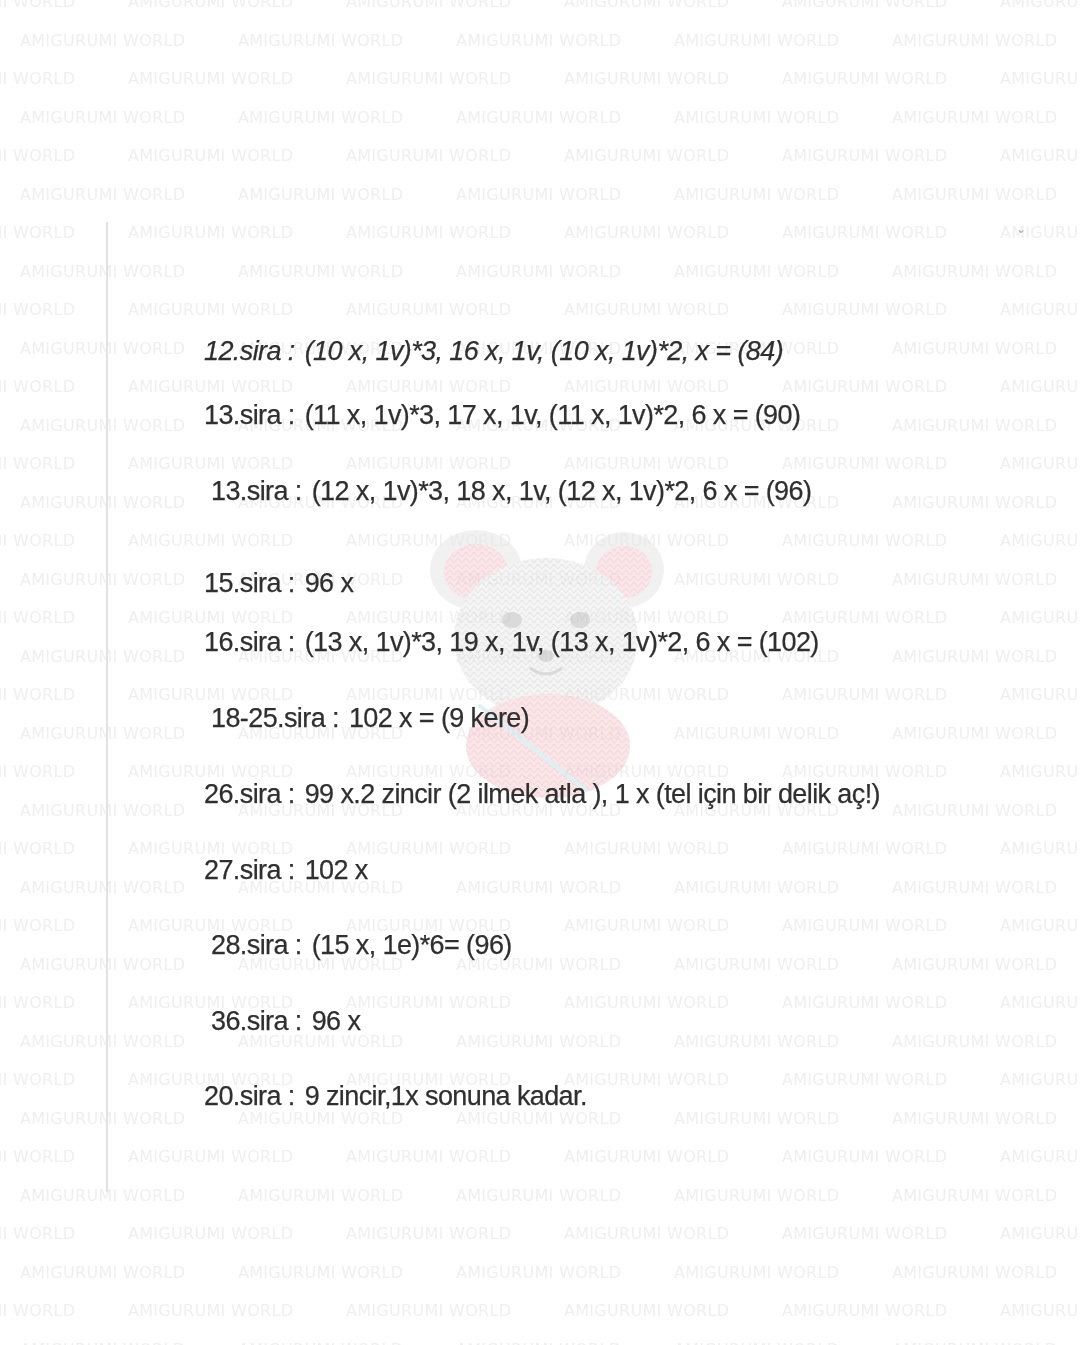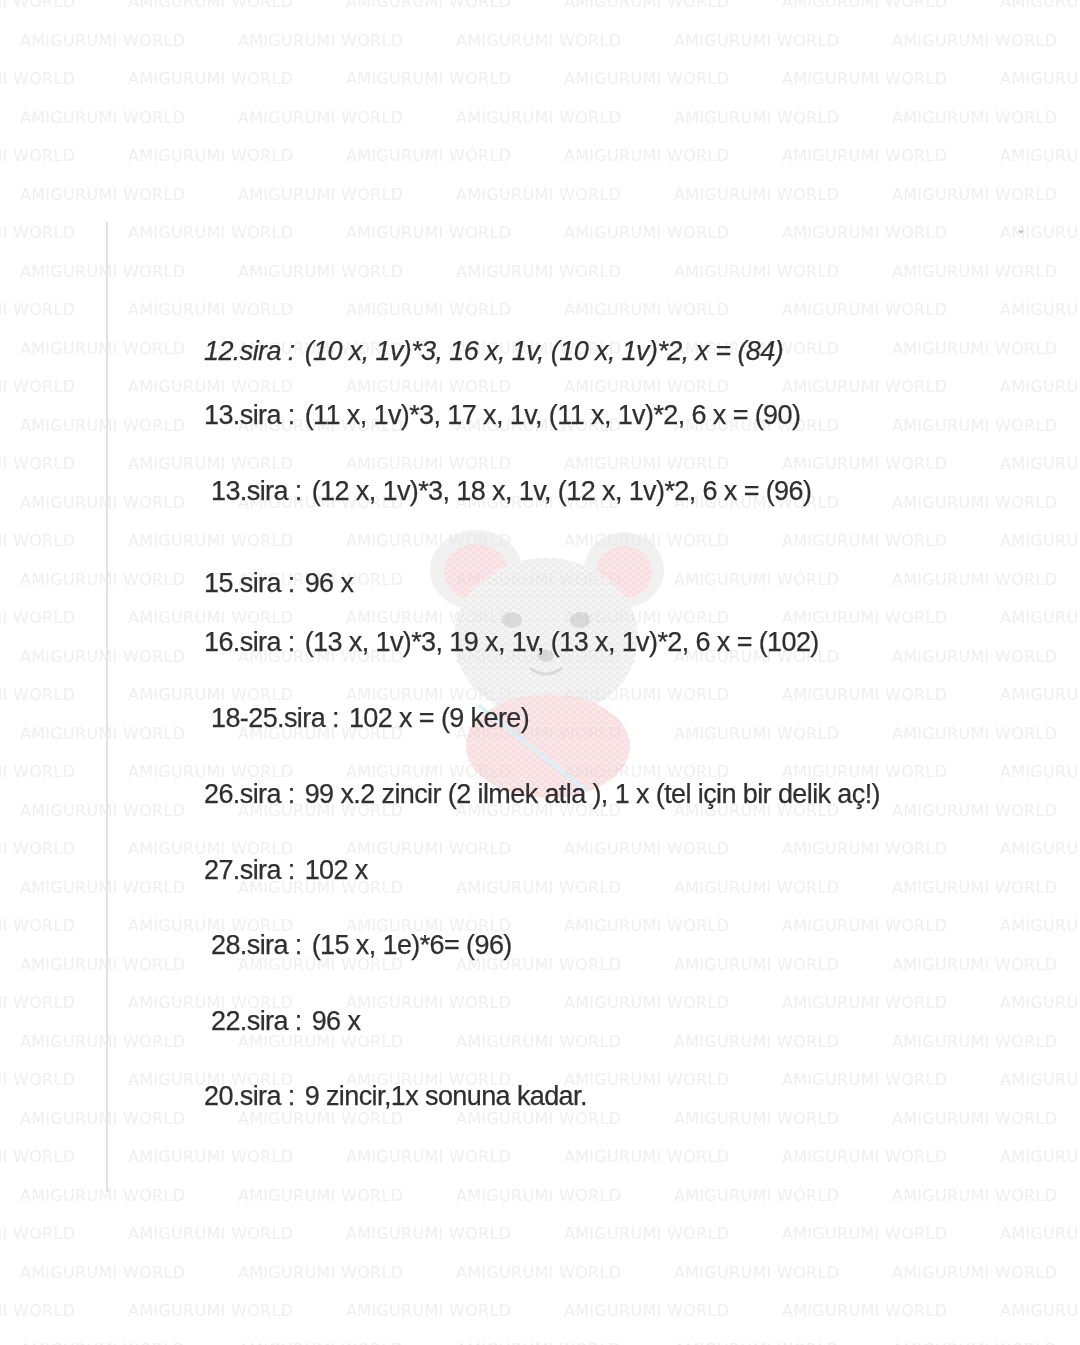--- a/index.html
+++ b/index.html
@@ -322,16 +322,16 @@
   <div id="rows-container">
       <div class="row" style="left: 204px; top: 336px; font-style: italic;"><span class="label">12.sira :</span><span class="instr">(10 x, 1v)*3, 16 x, 1v, (10 x, 1v)*2, x = (84)</span></div>
       <div class="row" style="left: 204px; top: 400px;"><span class="label">13.sira :</span><span class="instr">(11 x, 1v)*3, 17 x, 1v, (11 x, 1v)*2, 6 x =  (90)</span></div>
       <div class="row" style="left: 211px; top: 476px;"><span class="label">13.sira :</span><span class="instr">(12 x, 1v)*3, 18 x, 1v, (12 x, 1v)*2, 6 x = (96)</span></div>
       <div class="row" style="left: 204px; top: 552px; margin-top: 16px;"><span class="label">15.sira :</span><span class="instr">96 x</span></div>
       <div class="row" style="left: 204px; top: 627px;"><span class="label">16.sira :</span><span class="instr">(13 x, 1v)*3, 19 x, 1v, (13 x, 1v)*2, 6 x =  (102)</span></div>
       <div class="row" style="left: 211px; top: 703px;"><span class="label">18-25.sira :</span><span class="instr">102 x =  (9 kere)</span></div>
       <div class="row" style="left: 204px; top: 779px;"><span class="label">26.sira :</span><span class="instr">99 x.2 zincir  (2 ilmek atla ), 1 x (tel için bir delik aç!)</span></div>
       <div class="row" style="left: 204px; top: 855px;"><span class="label">27.sira :</span><span class="instr">102 x</span></div>
       <div class="row" style="left: 211px; top: 930px;"><span class="label">28.sira :</span><span class="instr">(15 x, 1e)*6= (96)</span></div>
-      <div class="row" style="left: 211px; top: 1006px;"><span class="label">22.sira :</span><span class="instr">96 x</span></div>
+      <div class="row" style="left: 211px; top: 1006px;"><span class="label">36.sira :</span><span class="instr">96 x</span></div>
       <div class="row" style="left: 204px; top: 1081px;"><span class="label">20.sira :</span><span class="instr">9 zincir,1x sonuna kadar.</span></div>
     </div>
 </div>
 
 </body></html>

